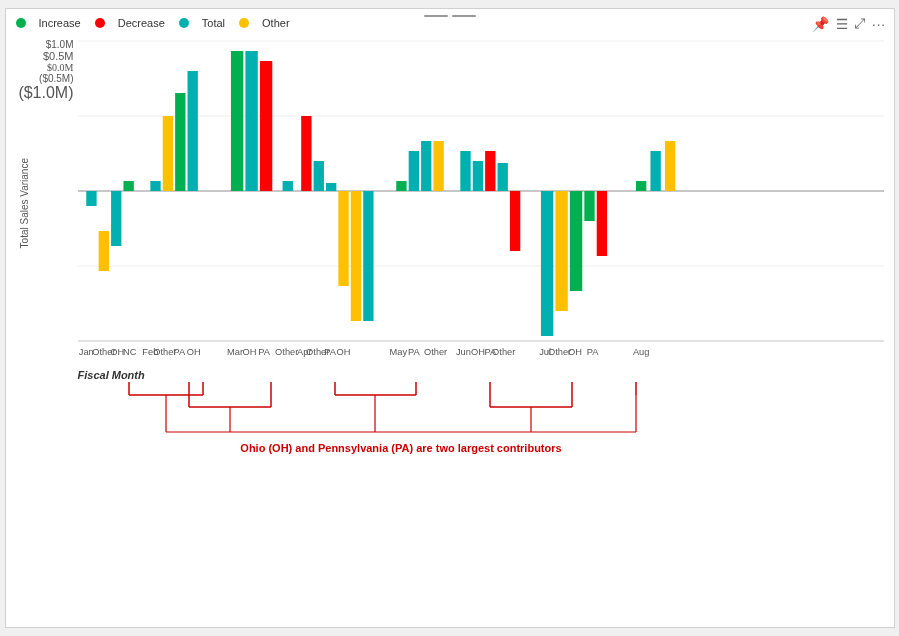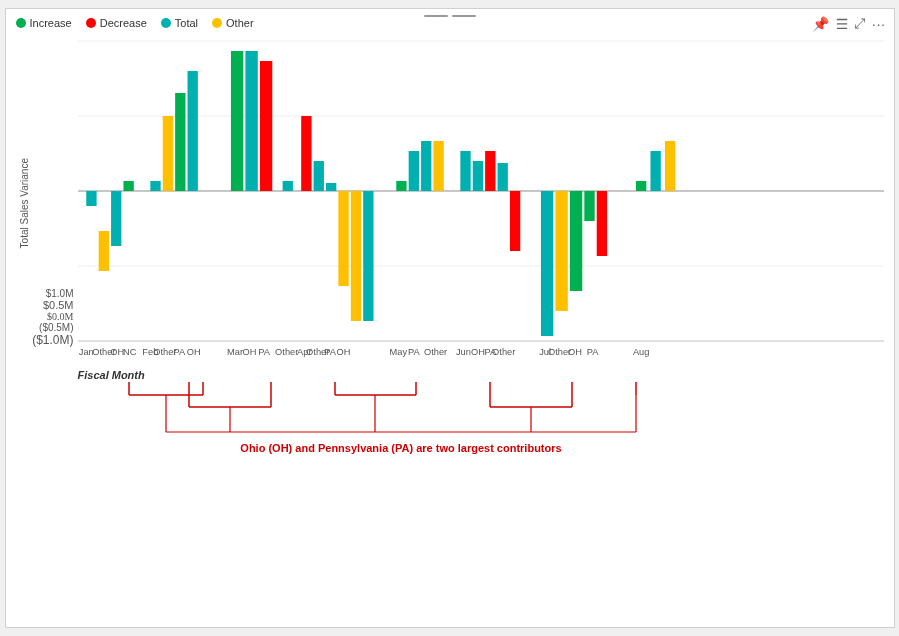--- a/index.html
+++ b/index.html
@@ -60,21 +60,21 @@
       display: flex;
       gap: 14px;
       align-items: center;
       margin-bottom: 4px;
       font-size: 11px;
       color: #333;
     }
     .legend-item {
       display: flex;
       align-items: center;
-      gap: 4px;
+      gap: 13px;
     }
     .legend-dot {
       width: 10px;
       height: 10px;
       border-radius: 50%;
     }
   </style>
 </head>
 <body>
 
@@ -111,26 +111,26 @@
       <span>Other</span>
     </div>
   </div>
 
   <div style="display:flex; height:340px; margin-top:4px;">
 
     <div style="width:18px; display:flex; align-items:center; justify-content:center; position:relative;">
       <span style="writing-mode:vertical-rl; transform:rotate(180deg); font-size:10px; color:#555; white-space:nowrap;">Total Sales Variance</span>
     </div>
 
-    <div style="width:44px; display:flex; flex-direction:column; justify-content:flex-end; align-items:flex-end; padding-right:4px; padding-top:6px; padding-bottom:26px;">
+    <div style="width:44px; display:flex; flex-direction:column; justify-content:flex-start; align-items:flex-end; padding-right:4px; padding-top:6px; padding-bottom:26px;">
       <span style="font-size:10px;color:#555;">$1.0M</span>
       <span style="font-size:11px;color:#555;">$0.5M</span>
       <span style="font-size:10px;color:#555;font-family:Liberation Serif, serif;">$0.0M</span>
       <span style="font-size:10px;color:#555;">($0.5M)</span>
-      <span style="font-size:12px;color:#555;">($1.0M)</span>
+      <span style="font-size:16px;color:#555;">($1.0M)</span>
     </div>
 
     <div style="flex:1; position:relative;text-decoration:underline;">
       <svg id="mainChart" width="100%" height="100%" viewBox="0 0 780 340" preserveAspectRatio="none">
 
         <line x1="0" y1="8" x2="780" y2="8" stroke="#e0e0e0" stroke-width="0.5"></line>
         <line x1="0" y1="83" x2="780" y2="83" stroke="#e0e0e0" stroke-width="0.5"></line>
         <line x1="0" y1="158" x2="780" y2="158" stroke="#ccc" stroke-width="1"></line>
         <line x1="0" y1="233" x2="780" y2="233" stroke="#e0e0e0" stroke-width="0.5"></line>
         <line x1="0" y1="308" x2="780" y2="308" stroke="#e0e0e0" stroke-width="0.5"></line>

